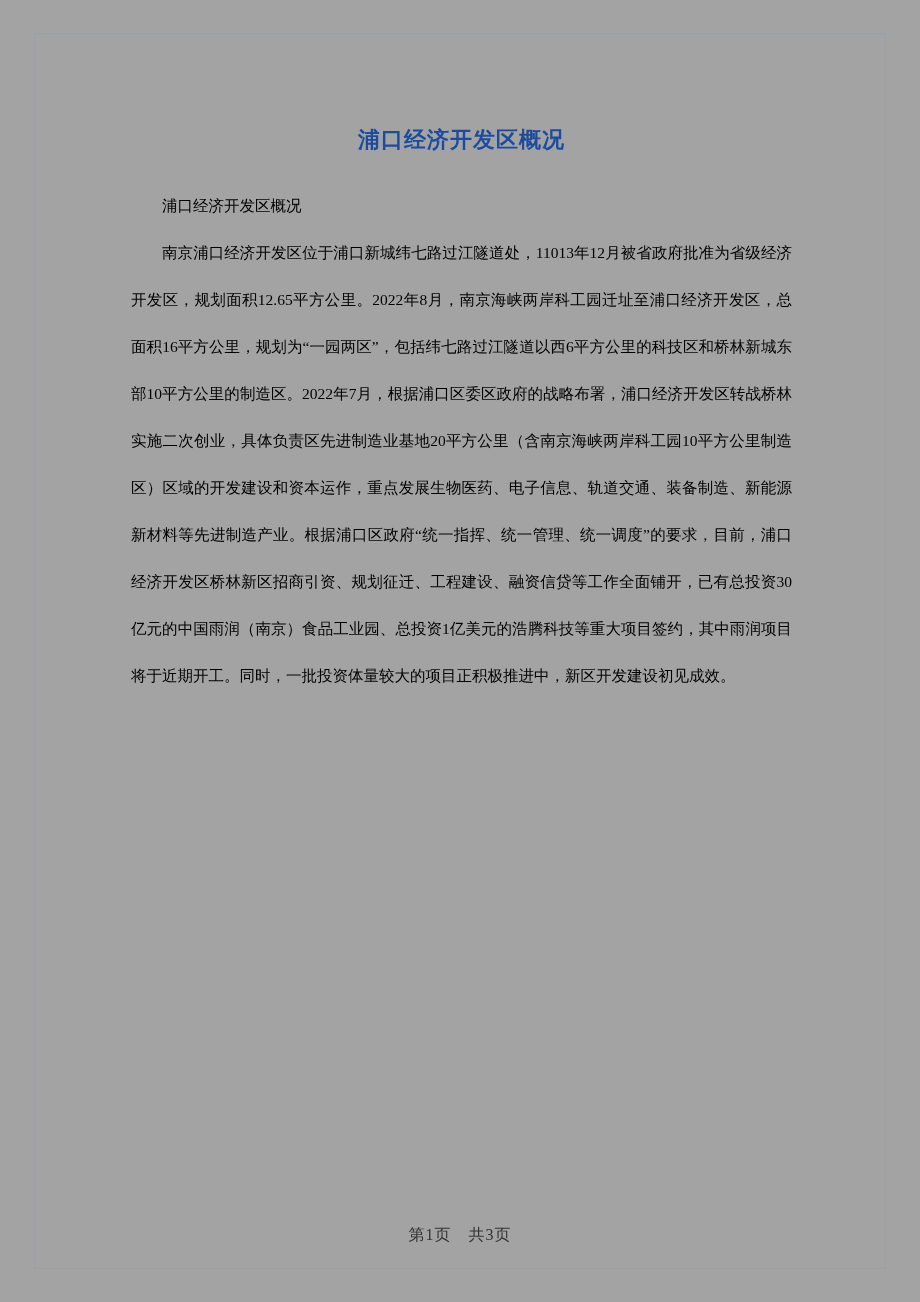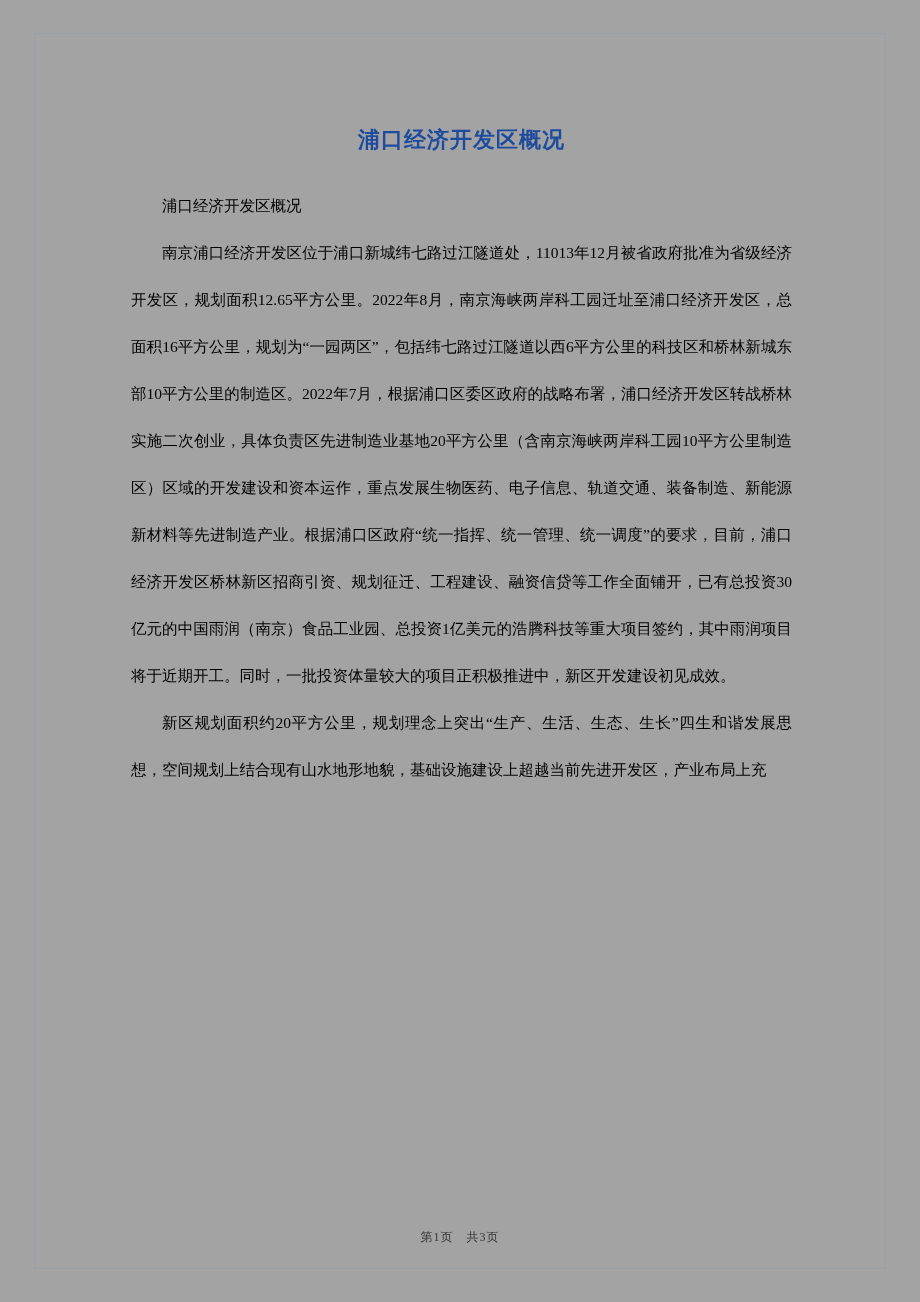--- a/index.html
+++ b/index.html
@@ -50,34 +50,33 @@
     text-align: justify;
     text-indent: 2em;
     word-break: break-all;
   }
   .footer {
     position: absolute;
     left: 0;
     right: 0;
     bottom: 56px;
     text-align: center;
-    font-size: 12px;
+    font-size: 16px;
     color: #333333;
     font-family: "Liberation Serif", "DejaVu Serif", serif;
     letter-spacing: 1px;
   }
 </style>
 </head>
 <body>
 
 <div class="page">
   <div class="page-border"></div>
 
   <div class="content">
     <h1 class="doc-title">浦口经济开发区概况</h1>
 
     <p class="para">浦口经济开发区概况</p>
     <p class="para">南京浦口经济开发区位于浦口新城纬七路过江隧道处，11013年12月被省政府批准为省级经济开发区，规划面积12.65平方公里。2022年8月，南京海峡两岸科工园迁址至浦口经济开发区，总面积16平方公里，规划为“一园两区”，包括纬七路过江隧道以西6平方公里的科技区和桥林新城东部10平方公里的制造区。2022年7月，根据浦口区委区政府的战略布署，浦口经济开发区转战桥林实施二次创业，具体负责区先进制造业基地20平方公里（含南京海峡两岸科工园10平方公里制造区）区域的开发建设和资本运作，重点发展生物医药、电子信息、轨道交通、装备制造、新能源新材料等先进制造产业。根据浦口区政府“统一指挥、统一管理、统一调度”的要求，目前，浦口经济开发区桥林新区招商引资、规划征迁、工程建设、融资信贷等工作全面铺开，已有总投资30亿元的中国雨润（南京）食品工业园、总投资1亿美元的浩腾科技等重大项目签约，其中雨润项目将于近期开工。同时，一批投资体量较大的项目正积极推进中，新区开发建设初见成效。</p>
-    <p class="para">新区规划面积约20平方公里，规划理念上突出“生产、生活、生态、生长”四生和谐发展思想，空间规划上结合现有山水地形地貌，基础设施建设上超越当前先进开发区，产业布局上充</p>
   </div>
 
   <div class="footer">第1页　共3页</div>
 </div>
 
 </body></html>

